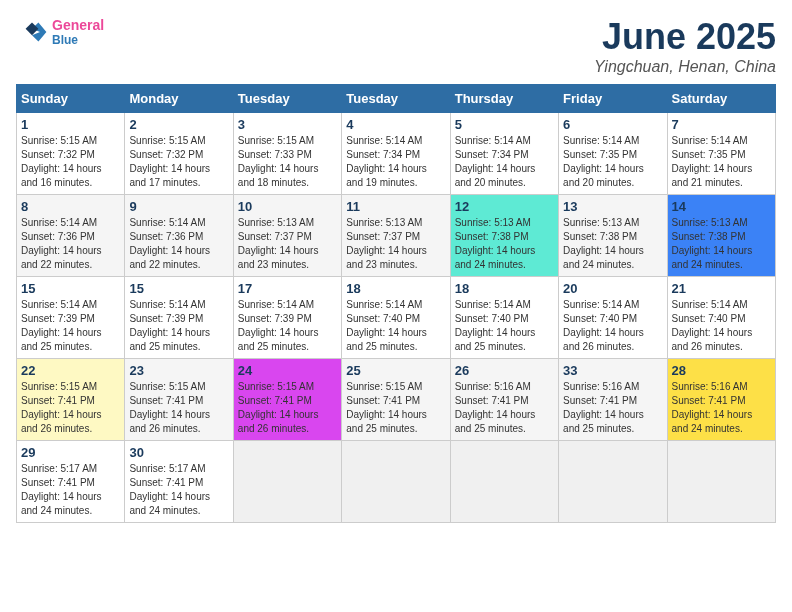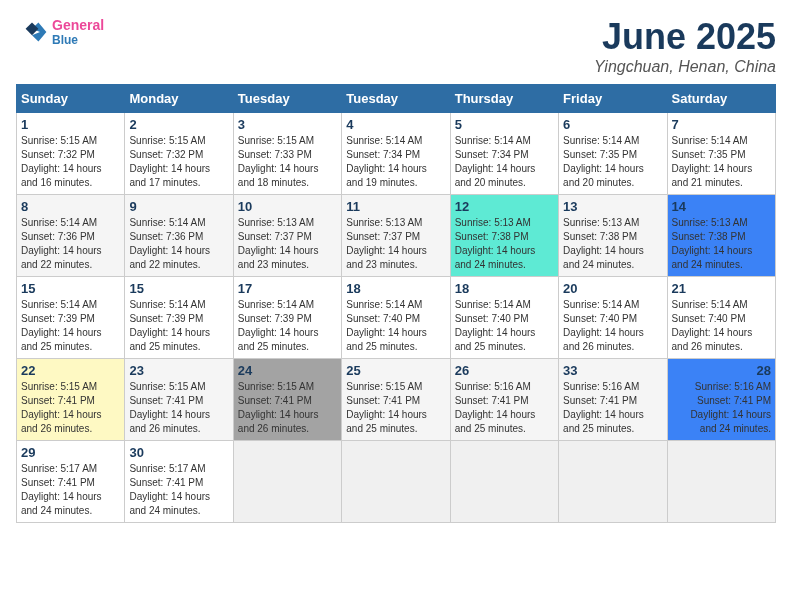--- a/index.html
+++ b/index.html
@@ -274,21 +274,21 @@
 Daylight: 14 hours
 and 26 minutes.</div>
         </td>
         <td style="background: rgb(245, 245, 245);">
           <span class="day-number">23</span>
           <div class="day-info" style="white-space: pre-line;">Sunrise: 5:15 AM
 Sunset: 7:41 PM
 Daylight: 14 hours
 and 26 minutes.</div>
         </td>
-        <td style="background: #a3a3a3;">
+        <td style="background: #d946ef;">
           <span class="day-number">24</span>
           <div class="day-info" style="white-space: pre-line;">Sunrise: 5:15 AM
 Sunset: 7:41 PM
 Daylight: 14 hours
 and 26 minutes.</div>
         </td>
         <td style="background: rgb(245, 245, 245);">
           <span class="day-number">25</span>
           <div class="day-info" style="white-space: pre-line;">Sunrise: 5:15 AM
 Sunset: 7:41 PM
@@ -302,21 +302,21 @@
 Daylight: 14 hours
 and 25 minutes.</div>
         </td>
         <td style="background: rgb(245, 245, 245);">
           <span class="day-number">33</span>
           <div class="day-info" style="white-space: pre-line;">Sunrise: 5:16 AM
 Sunset: 7:41 PM
 Daylight: 14 hours
 and 25 minutes.</div>
         </td>
-        <td style="background: #3b82f6; text-align: right;">
+        <td style="background: #fde047;">
           <span class="day-number">28</span>
           <div class="day-info" style="white-space: pre-line;">Sunrise: 5:16 AM
 Sunset: 7:41 PM
 Daylight: 14 hours
 and 24 minutes.</div>
         </td>
       </tr>
       <tr>
         <td>
           <span class="day-number">29</span>

